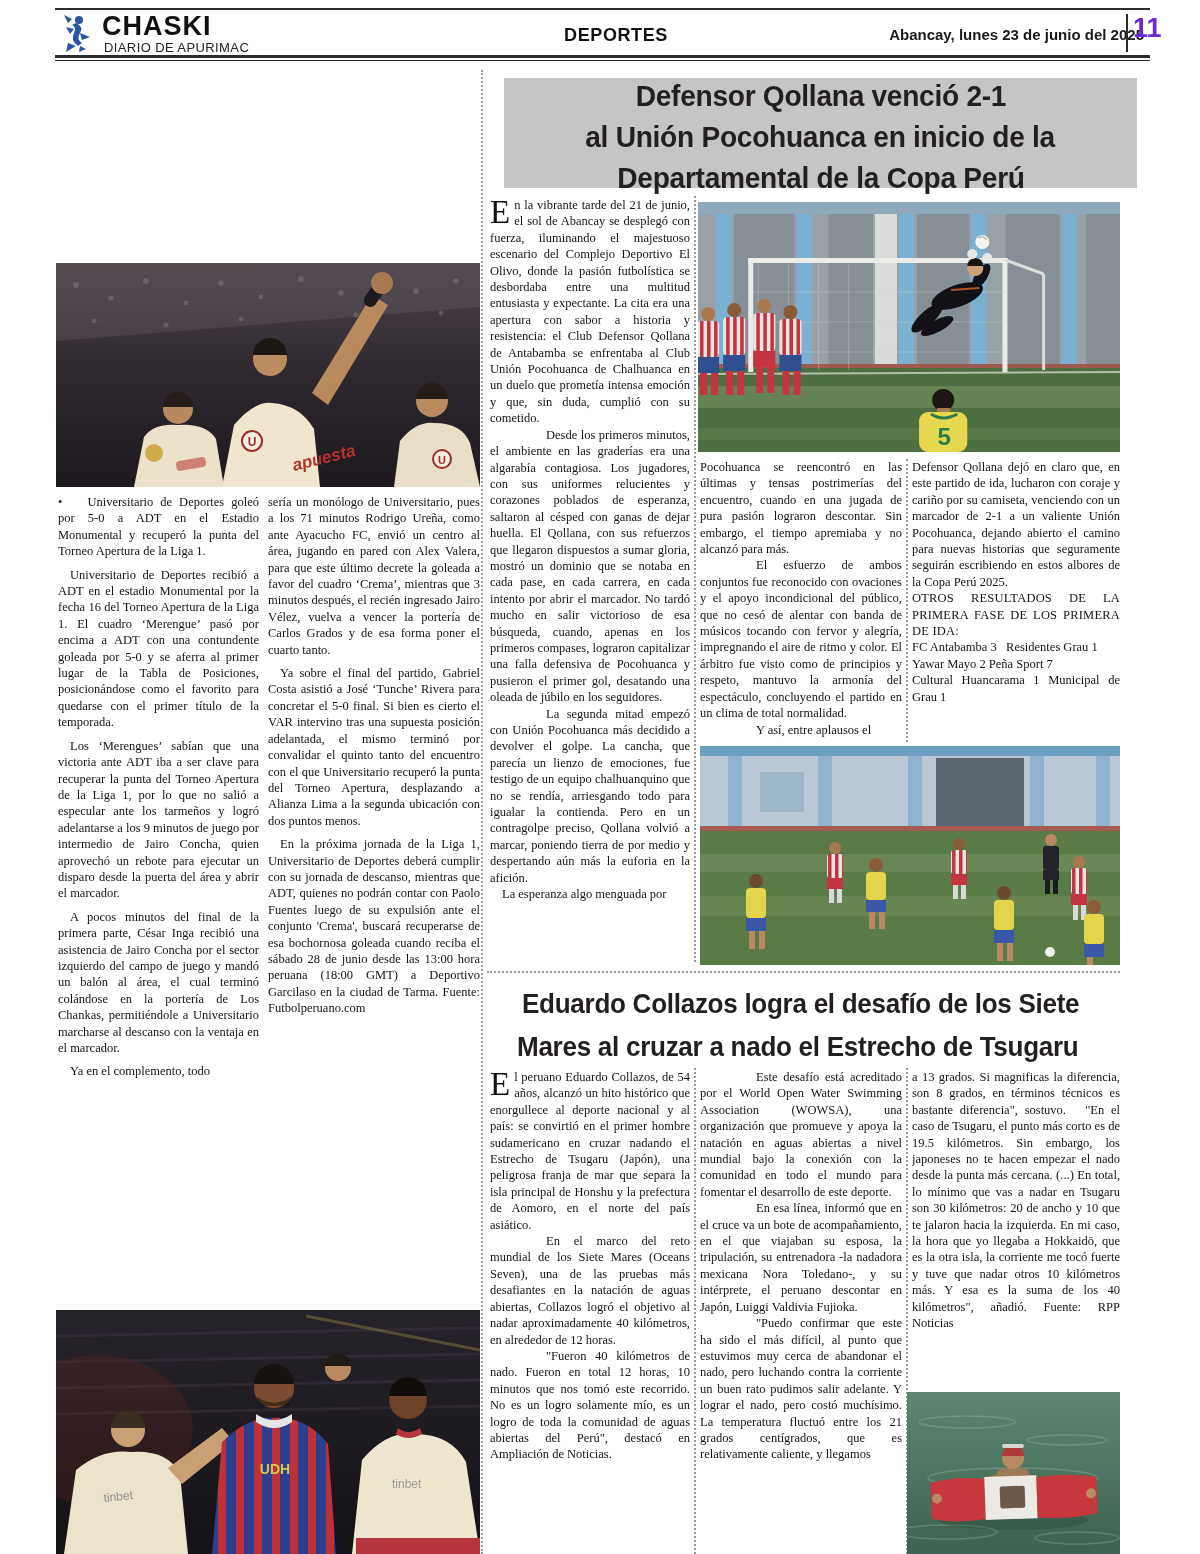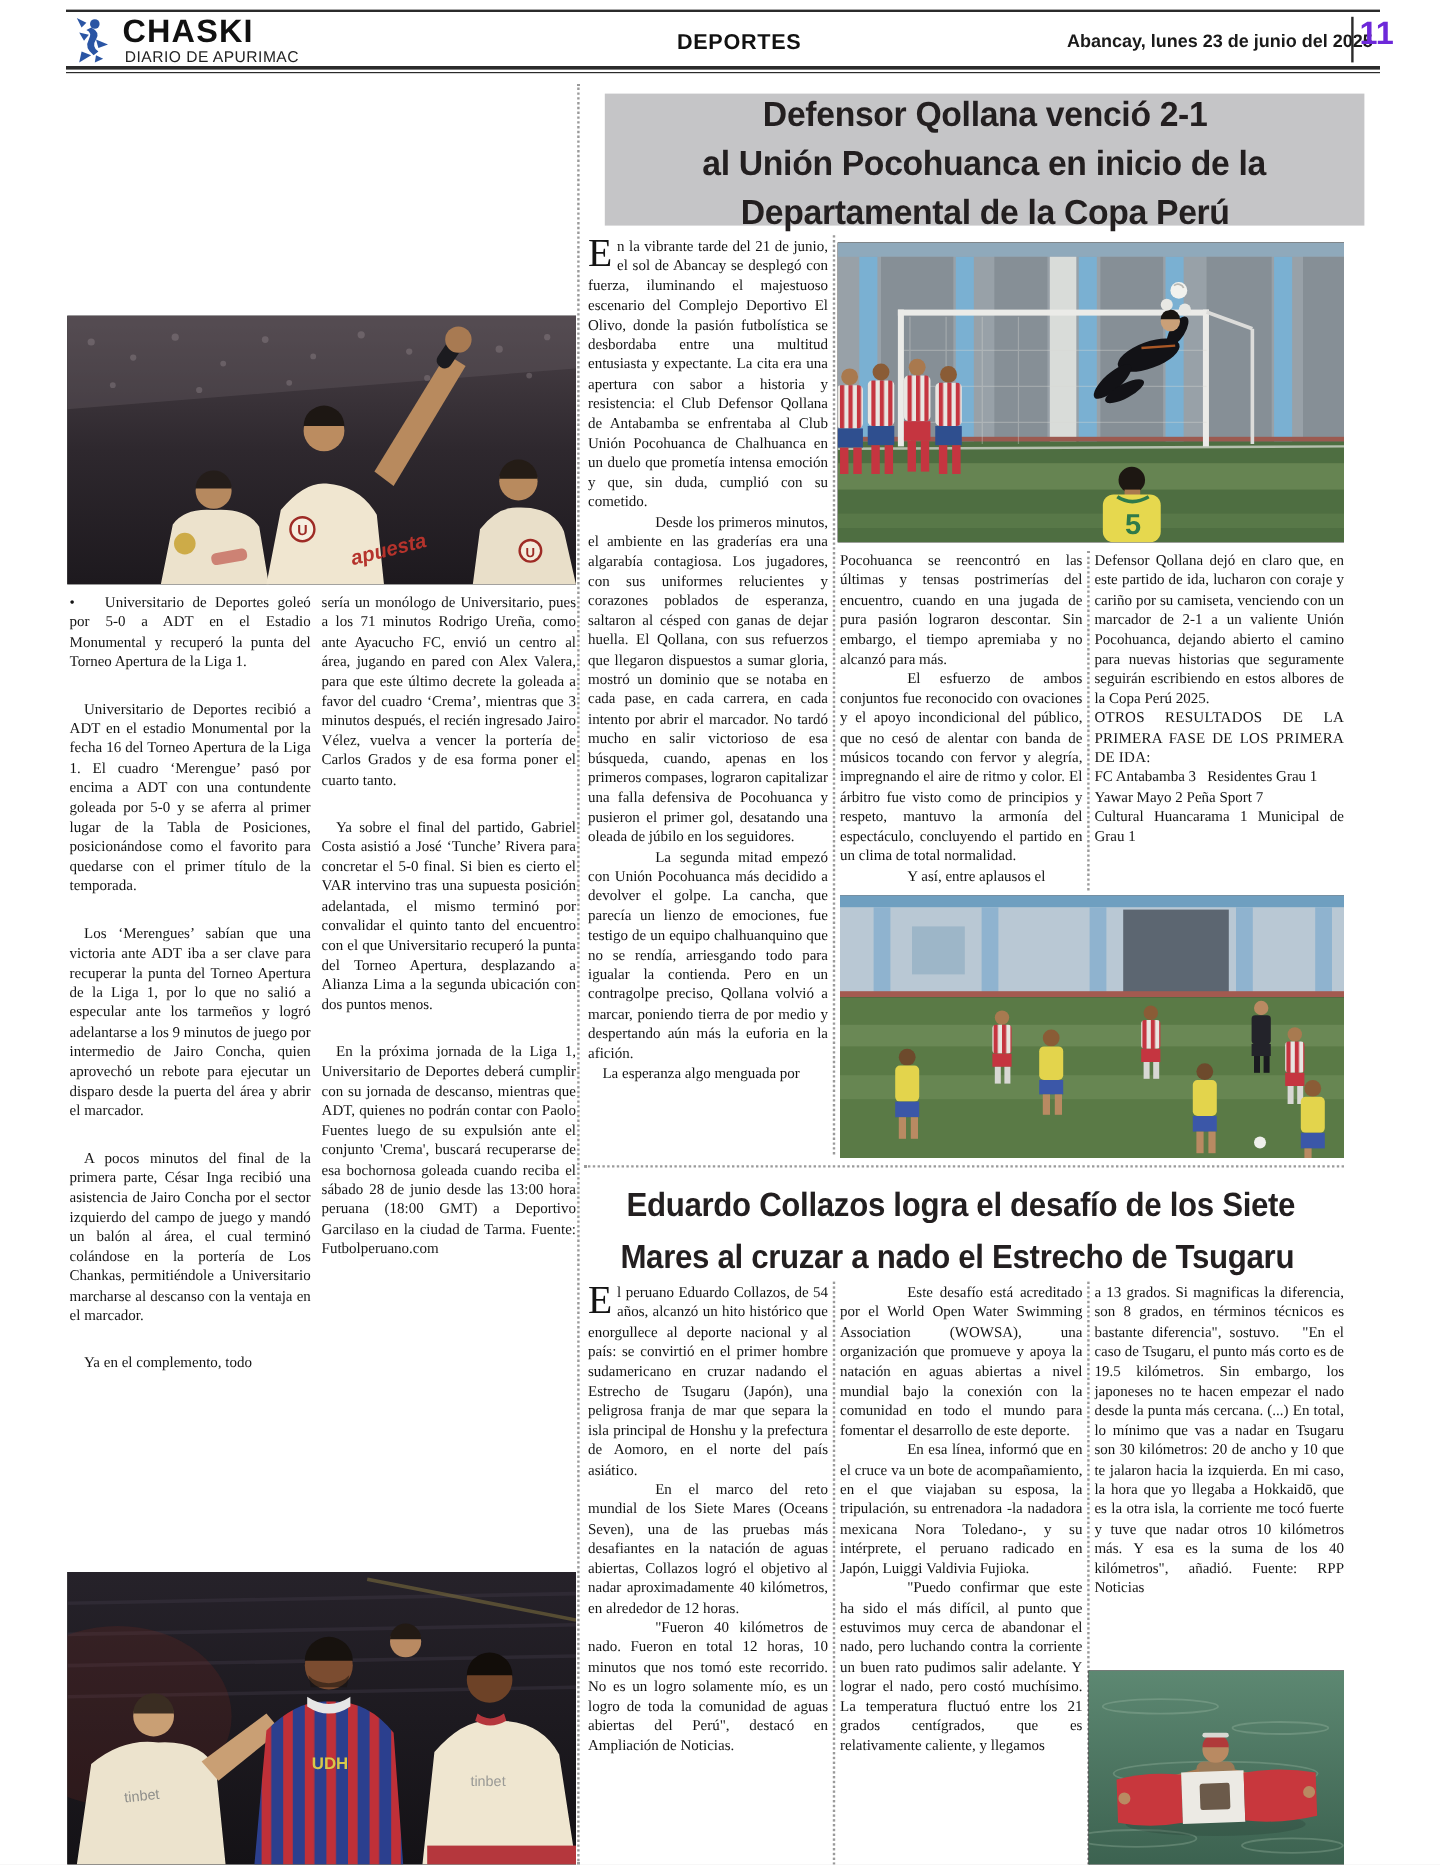--- a/index.html
+++ b/index.html
@@ -21,21 +21,21 @@
   .hl-left .hl-line > span{font-size:31px;letter-spacing:-.5px;transform:scaleX(.95);transform-origin:center;}
   .hl-right{text-align:center;background:#c5c5c7;}
   .hl-right .hl-line{line-height:36px;}
   .hl-right .hl-line > span{font-size:29px;letter-spacing:-.3px;transform:scaleX(.97);transform-origin:center;}
   .hl-bottom{text-align:left;}
   .hl-bottom .hl-line{line-height:39px;}
   .hl-bottom .hl-line > span{font-size:28px;letter-spacing:-.3px;transform:scaleX(.93);transform-origin:left center;}
   
   .col{position:absolute;overflow:hidden;text-align:justify;font-size:12.5px;line-height:16.4px;color:#141414;}
   .col p{margin:0;}
-  .col p.gap{margin-top:23px;}
+  .col p.gap{margin-top:7px;}
   .indent{text-indent:12px;}
   .tab{text-indent:56px;}
   .dropcap::first-letter{float:left;font-size:33px;line-height:26px;padding:2px 4px 0 0;}
   .caps{letter-spacing:.2px;}
   
   .vsep{position:absolute;width:0;border-left:2px dotted #9a9a9a;}
   .hsep{position:absolute;height:0;border-top:2px dotted #9a9a9a;}
   
   .photo{position:absolute;overflow:hidden;background:#222;}
   .photo svg{display:block;width:100%;height:100%;}
@@ -402,21 +402,21 @@
     <div class="hl-line"><span>Mares al cruzar a nado el Estrecho de Tsugaru</span></div>
   </div>
 
   <div class="col" style="left:490px;top:1069px;width:200px;height:485px;">
     <p class="dropcap">El peruano Eduardo Collazos, de 54 años, alcanzó un hito histórico que enorgullece al deporte nacional y al país: se convirtió en el primer hombre sudamericano en cruzar nadando el Estrecho de Tsugaru (Japón), una peligrosa franja de mar que separa la isla principal de Honshu y la prefectura de Aomoro, en el norte del país asiático.</p>
     <p class="tab">En el marco del reto mundial de los Siete Mares (Oceans Seven), una de las pruebas más desafiantes en la natación de aguas abiertas, Collazos logró el objetivo al nadar aproximadamente 40 kilómetros, en alrededor de 12 horas.</p>
     <p class="tab">"Fueron 40 kilómetros de nado. Fueron en total 12 horas, 10 minutos que nos tomó este recorrido. No es un logro solamente mío, es un logro de toda la comunidad de aguas abiertas del Perú", destacó en Ampliación de Noticias.</p>
   </div>
   <div class="col" style="left:700px;top:1069px;width:202px;height:485px;">
     <p class="tab">Este desafío está acreditado por el World Open Water Swimming Association (WOWSA), una organización que promueve y apoya la natación en aguas abiertas a nivel mundial bajo la conexión con la comunidad en todo el mundo para fomentar el desarrollo de este deporte.</p>
-    <p class="tab">En esa línea, informó que en el cruce va un bote de acompañamiento, en el que viajaban su esposa, la tripulación, su entrenadora -la nadadora mexicana Nora Toledano-, y su intérprete, el peruano radicado en Japón, Luiggi Valdivia Fujioka.</p>
+    <p class="tab">En esa línea, informó que en el cruce va un bote de acompañamiento, en el que viajaban su esposa, la tripulación, su entrenadora -la nadadora mexicana Nora Toledano-, y su intérprete, el peruano descontar en Japón, Luiggi Valdivia Fujioka.</p>
     <p class="tab">"Puedo confirmar que este ha sido el más difícil, al punto que estuvimos muy cerca de abandonar el nado, pero luchando contra la corriente un buen rato pudimos salir adelante. Y lograr el nado, pero costó muchísimo. La temperatura fluctuó entre los 21 grados centígrados, que es relativamente caliente, y llegamos</p>
   </div>
   <div class="col" style="left:912px;top:1069px;width:208px;height:310px;">
     <p>a 13 grados. Si magnificas la diferencia, son 8 grados, en términos técnicos es bastante diferencia", sostuvo.  "En el caso de Tsugaru, el punto más corto es de 19.5 kilómetros. Sin embargo, los japoneses no te hacen empezar el nado desde la punta más cercana. (...) En total, lo mínimo que vas a nadar en Tsugaru son 30 kilómetros: 20 de ancho y 10 que te jalaron hacia la izquierda. En mi caso, la hora que yo llegaba a Hokkaidō, que es la otra isla, la corriente me tocó fuerte y tuve que nadar otros 10 kilómetros más. Y esa es la suma de los 40 kilómetros", añadió. Fuente: RPP Noticias</p>
   </div>
 
   <div class="photo" style="left:907px;top:1392px;width:213px;height:162px;">
     <svg viewBox="0 0 213 162" preserveAspectRatio="none" role="img">
       <defs>
         <linearGradient id="pEw" x1="0" y1="0" x2="0" y2="1">

